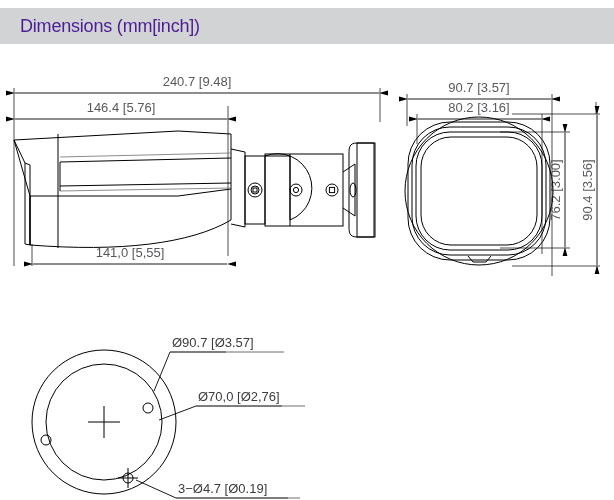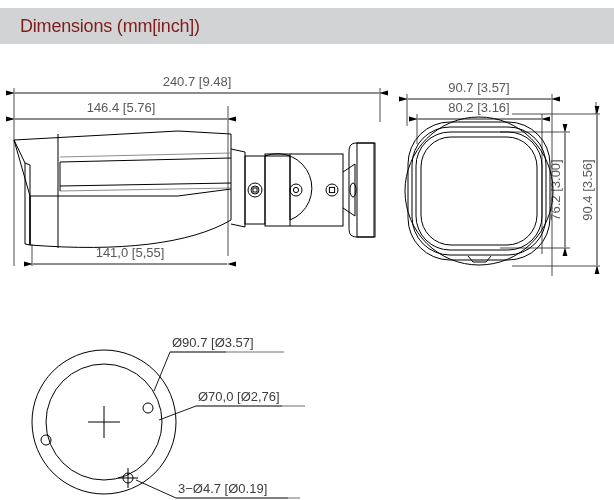--- a/index.html
+++ b/index.html
@@ -20,21 +20,21 @@
     top: 8px;
     width: 614px;
     height: 36px;
     background: #d2d3d5;
     display: flex;
     align-items: center;
   }
   #header-title {
     padding-left: 20px;
     font-size: 18px;
-    color: #7f1d1d;
+    color: #4c1d95;
     font-family: "Liberation Sans", sans-serif;
     letter-spacing: -0.2px;
   }
   #drawing-area {
     position: absolute;
     left: 0;
     top: 44px;
     width: 614px;
     height: 456px;
   }

